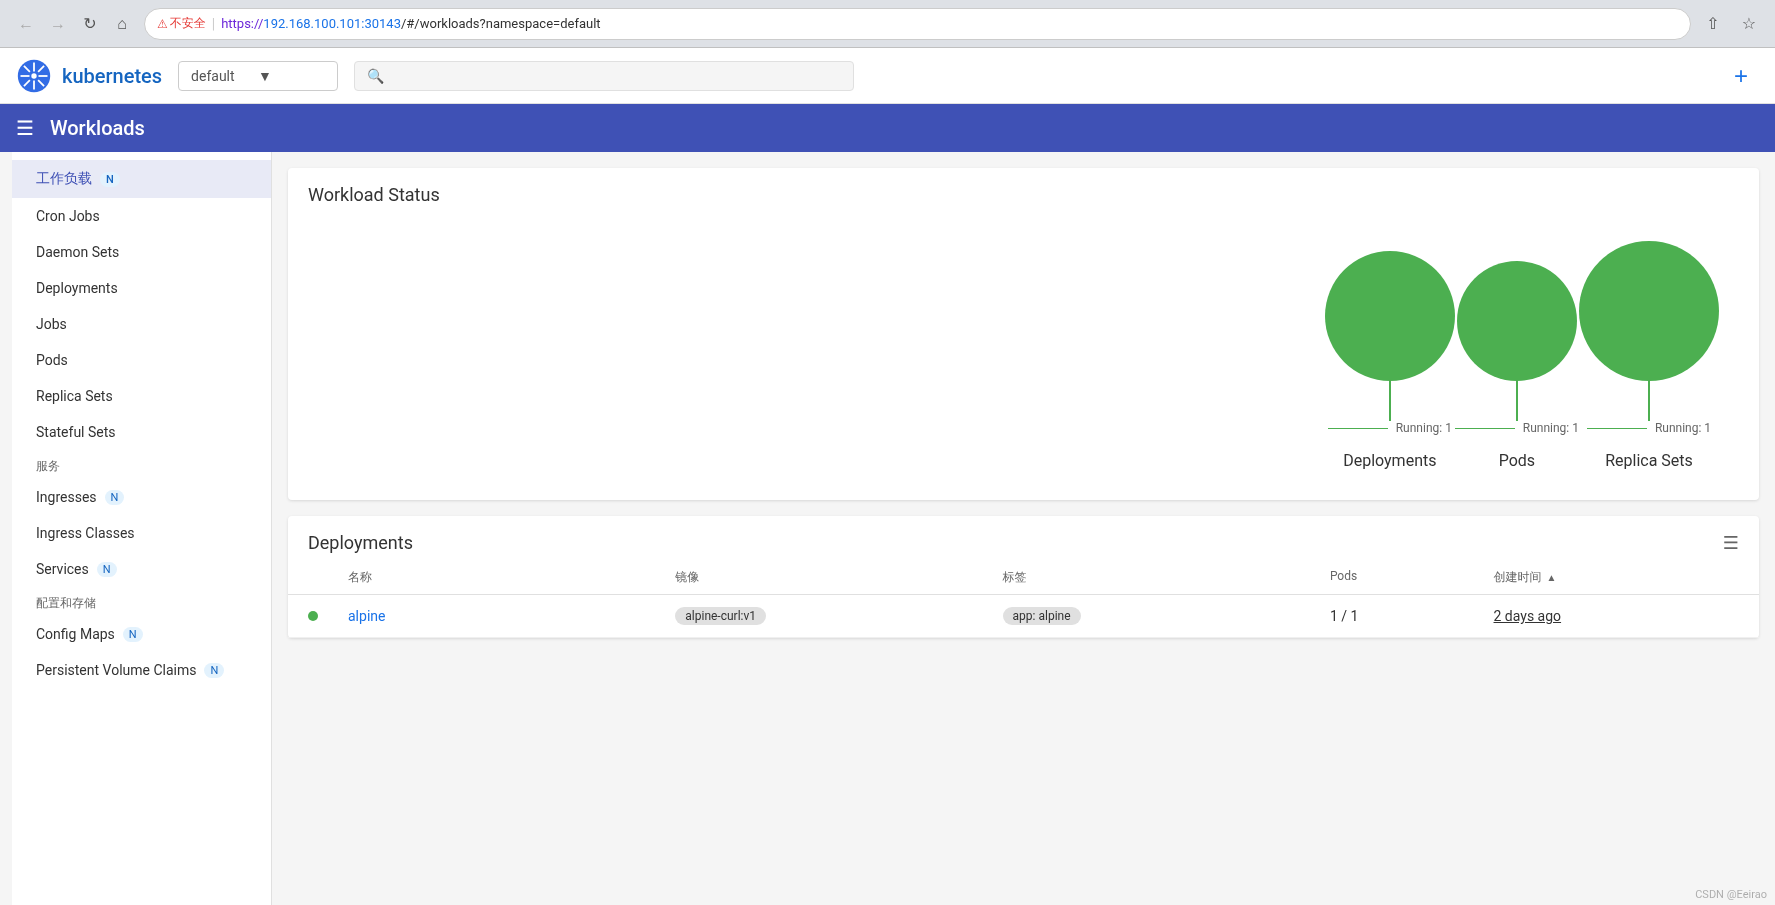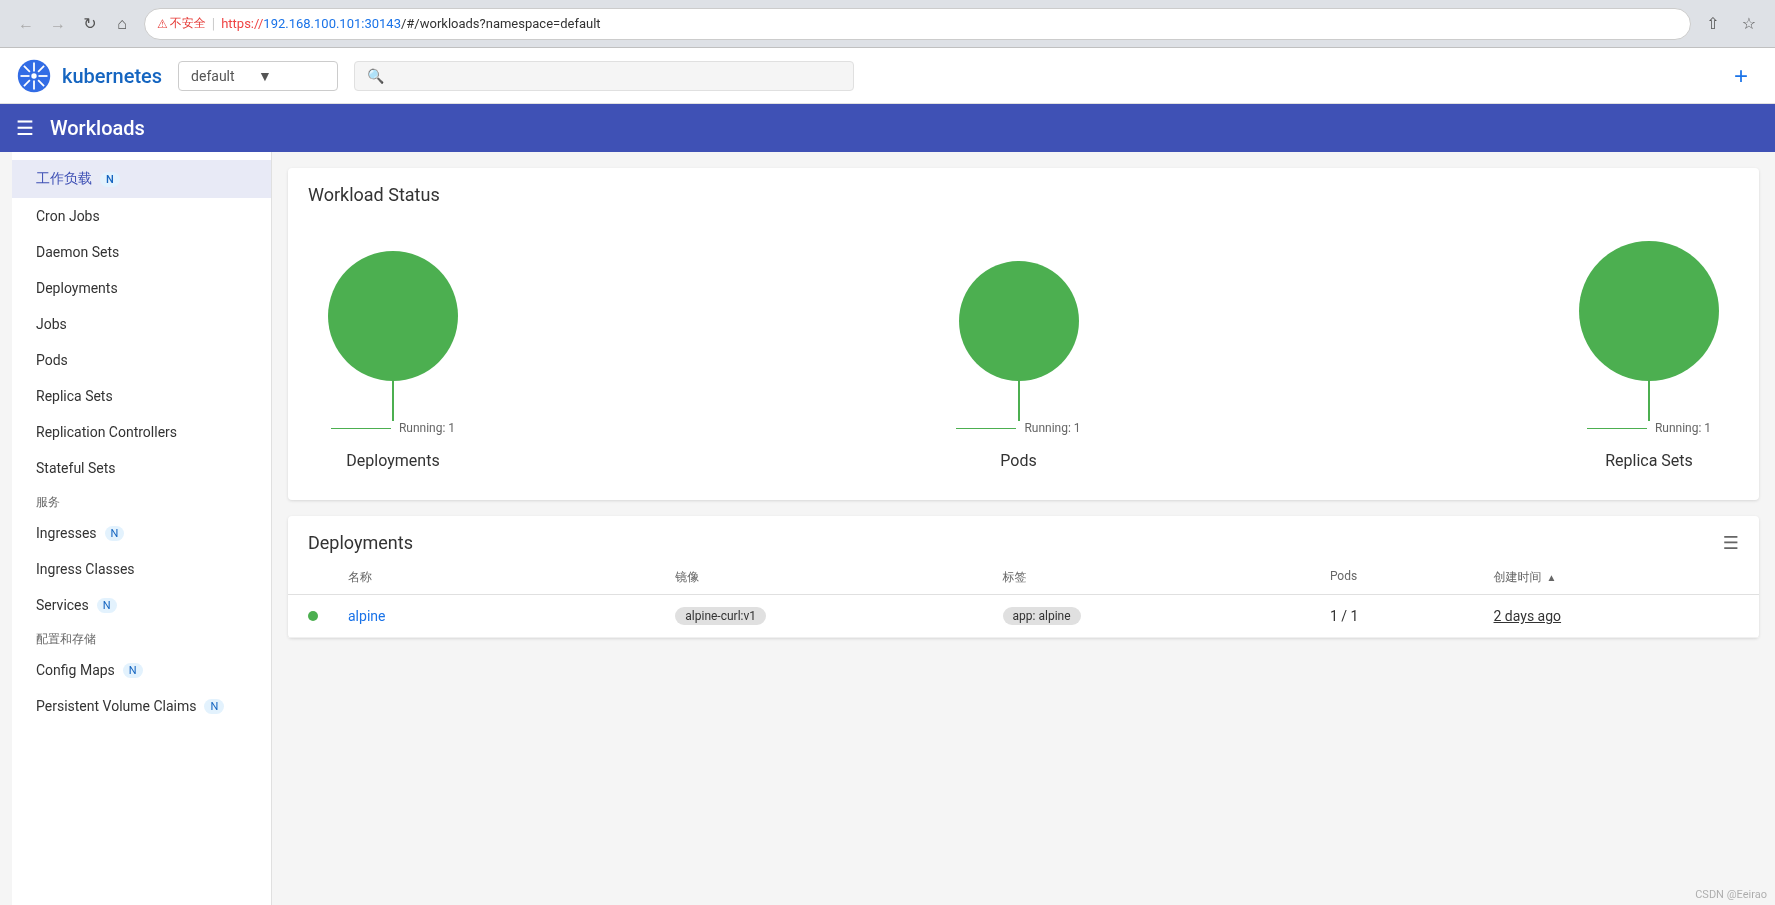--- a/index.html
+++ b/index.html
@@ -46,21 +46,21 @@
       color: #e53935;
       font-size: 12px;
       display: flex;
       align-items: center;
       gap: 2px;
     }
     .address-text {
       font-size: 13px;
       color: #333;
     }
-    .address-text .https { color: #ef4444; }
+    .address-text .https { color: #6d28d9; }
     .browser-actions {
       display: flex; gap: 8px; align-items: center;
     }
     .browser-action-btn {
       background: none; border: none; cursor: pointer;
       font-size: 16px; color: #555;
       width: 28px; height: 28px;
       display: flex; align-items: center; justify-content: center;
     }
 
@@ -201,21 +201,21 @@
       margin-bottom: 16px;
     }
     .card-title {
       padding: 16px 20px;
       font-size: 18px;
       font-weight: 400;
       color: #333;
     }
     .status-charts {
       display: flex;
-      justify-content: space-between;
+      justify-content: flex-end;
       align-items: flex-end;
       padding: 20px 40px 30px;
     }
     .chart-item {
       display: flex;
       flex-direction: column;
       align-items: center;
       gap: 8px;
     }
     .circle-chart {
@@ -403,23 +403,20 @@
     <div class="sidebar-item">
       <span>Jobs</span>
     </div>
     <div class="sidebar-item">
       <span>Pods</span>
     </div>
     <div class="sidebar-item">
       <span>Replica Sets</span>
     </div>
     <div class="sidebar-item">
-      <span>Replication Controllers</span>
-    </div>
-    <div class="sidebar-item">
       <span>Stateful Sets</span>
     </div>
 
     <div class="sidebar-section-header">服务</div>
     <div class="sidebar-item">
       <span>Ingresses</span>
       <span class="badge new">N</span>
     </div>
     <div class="sidebar-item">
       <span>Ingress Classes</span>

